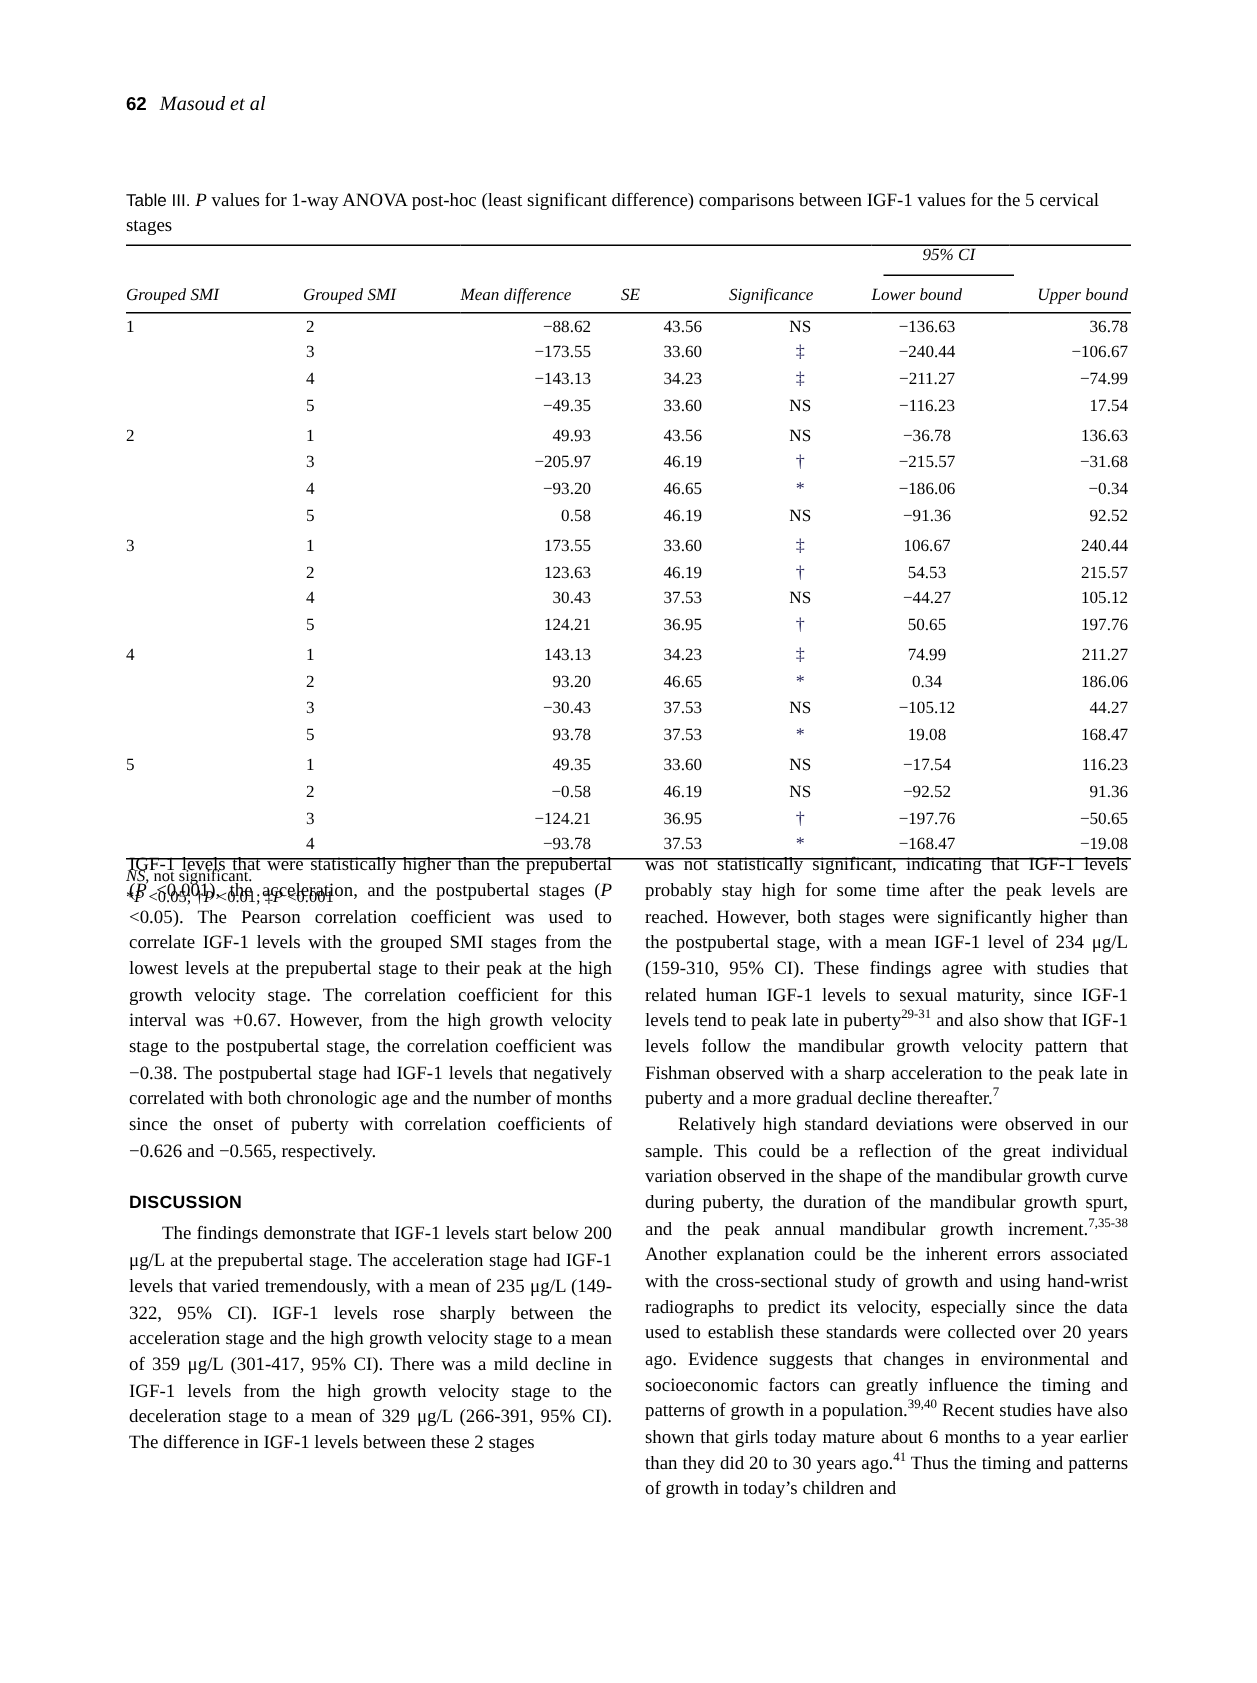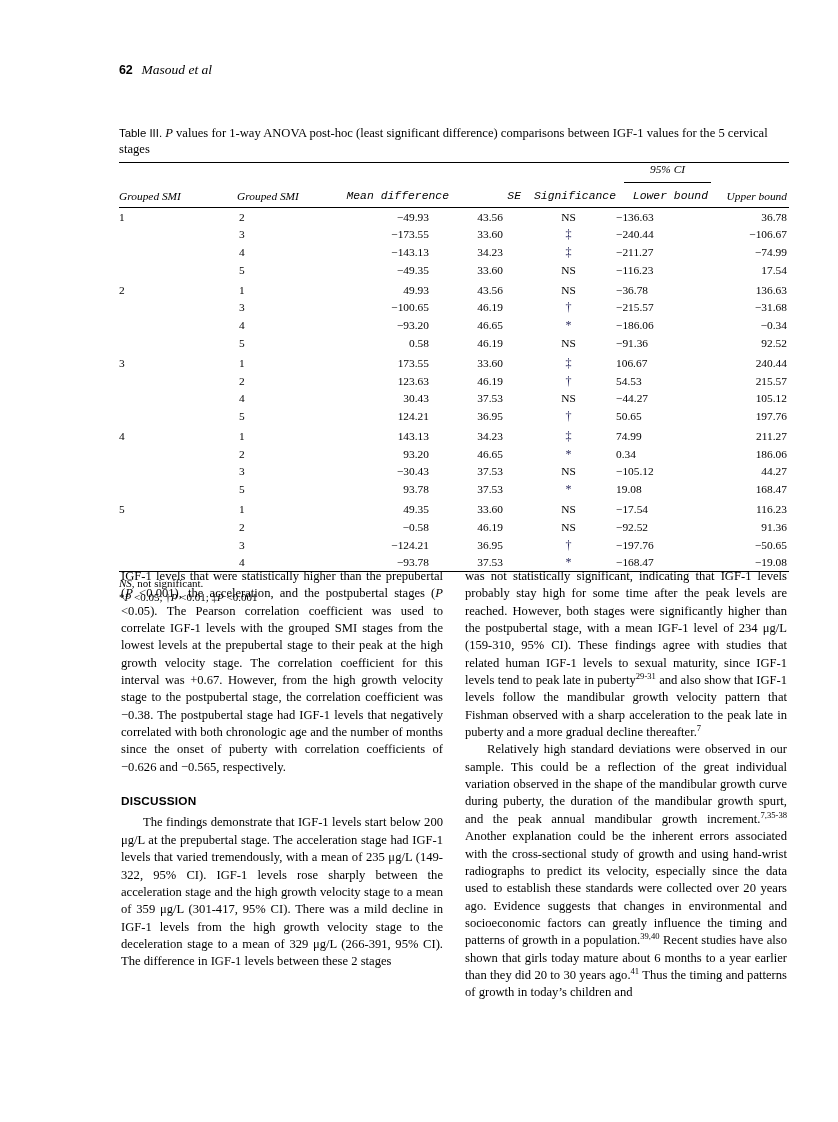--- a/index.html
+++ b/index.html
@@ -13,21 +13,20 @@
     font-family: "Liberation Serif", serif;
     color: #000000;
     position: relative;
     overflow: hidden;
   }
   .page {
     position: absolute;
     left: 0; top: 0;
     width: 770px;
     height: 1122px;
-    margin-left: 35px;
   }
 
   
   .runhead {
     position: absolute;
     left: 84px;
     top: 60px;
     width: 670px;
     height: 40px;
   }
@@ -115,35 +114,35 @@
 
   thead th {
     font-weight: normal;
     font-style: italic;
     font-size: 11.4px;
     padding: 7px 0 5px 0;
     vertical-align: bottom;
     white-space: nowrap;
   }
   th.h-left   { text-align: left; }
-  th.h-center { text-align: right; font-family: Liberation Mono, monospace; }
+  th.h-center { text-align: left; }
   th.h-right  { text-align: right; padding-right: 2px; }
 
   tbody td {
     padding: 1.6px 0 1.6px 0;
     font-size: 11.4px;
     line-height: 14.5px;
     vertical-align: top;
   }
   td.v-left   { text-align: left; }
   td.v-numL   { text-align: left; padding-left: 2px; }
   td.v-num    { text-align: right; padding-right: 20px; }
   td.v-se     { text-align: right; padding-right: 18px; }
   td.v-sig    { text-align: center; }
-  td.v-lb     { text-align: left; padding-right: 18px; }
+  td.v-lb     { text-align: center; padding-right: 18px; }
   td.v-ub     { text-align: right; padding-right: 2px; }
 
   td.grp-first { padding-top: 4px; }
 
   .sig-sym {
     display: inline-block;
     color: #2b2b5e;
     font-size: 12px;
     line-height: 12px;
   }
@@ -242,21 +241,21 @@
         </tr>
         <tr class="spanrow" style="height:0">
           <td class="rule-top" colspan="7" style="height:0"></td>
         </tr>
       </thead>
 
       <tbody id="table-body">
           <tr>
             <td class="v-left">1</td>
             <td class="v-numL">2</td>
-            <td class="v-num">−49.93</td>
+            <td class="v-num">−88.62</td>
             <td class="v-se">43.56</td>
             <td class="v-sig"><span class="sig-ns">NS</span></td>
             <td class="v-lb">−136.63</td>
             <td class="v-ub">36.78</td>
           </tr>
           <tr>
             <td class="v-left"></td>
             <td class="v-numL">3</td>
             <td class="v-num">−173.55</td>
             <td class="v-se">33.60</td>
@@ -287,21 +286,21 @@
             <td class="v-numL grp-first">1</td>
             <td class="v-num grp-first">49.93</td>
             <td class="v-se grp-first">43.56</td>
             <td class="v-sig grp-first"><span class="sig-ns">NS</span></td>
             <td class="v-lb grp-first">−36.78</td>
             <td class="v-ub grp-first">136.63</td>
           </tr>
           <tr>
             <td class="v-left"></td>
             <td class="v-numL">3</td>
-            <td class="v-num">−100.65</td>
+            <td class="v-num">−205.97</td>
             <td class="v-se">46.19</td>
             <td class="v-sig"><span class="sig-sym">†</span></td>
             <td class="v-lb">−215.57</td>
             <td class="v-ub">−31.68</td>
           </tr>
           <tr>
             <td class="v-left"></td>
             <td class="v-numL">4</td>
             <td class="v-num">−93.20</td>
             <td class="v-se">46.65</td>

